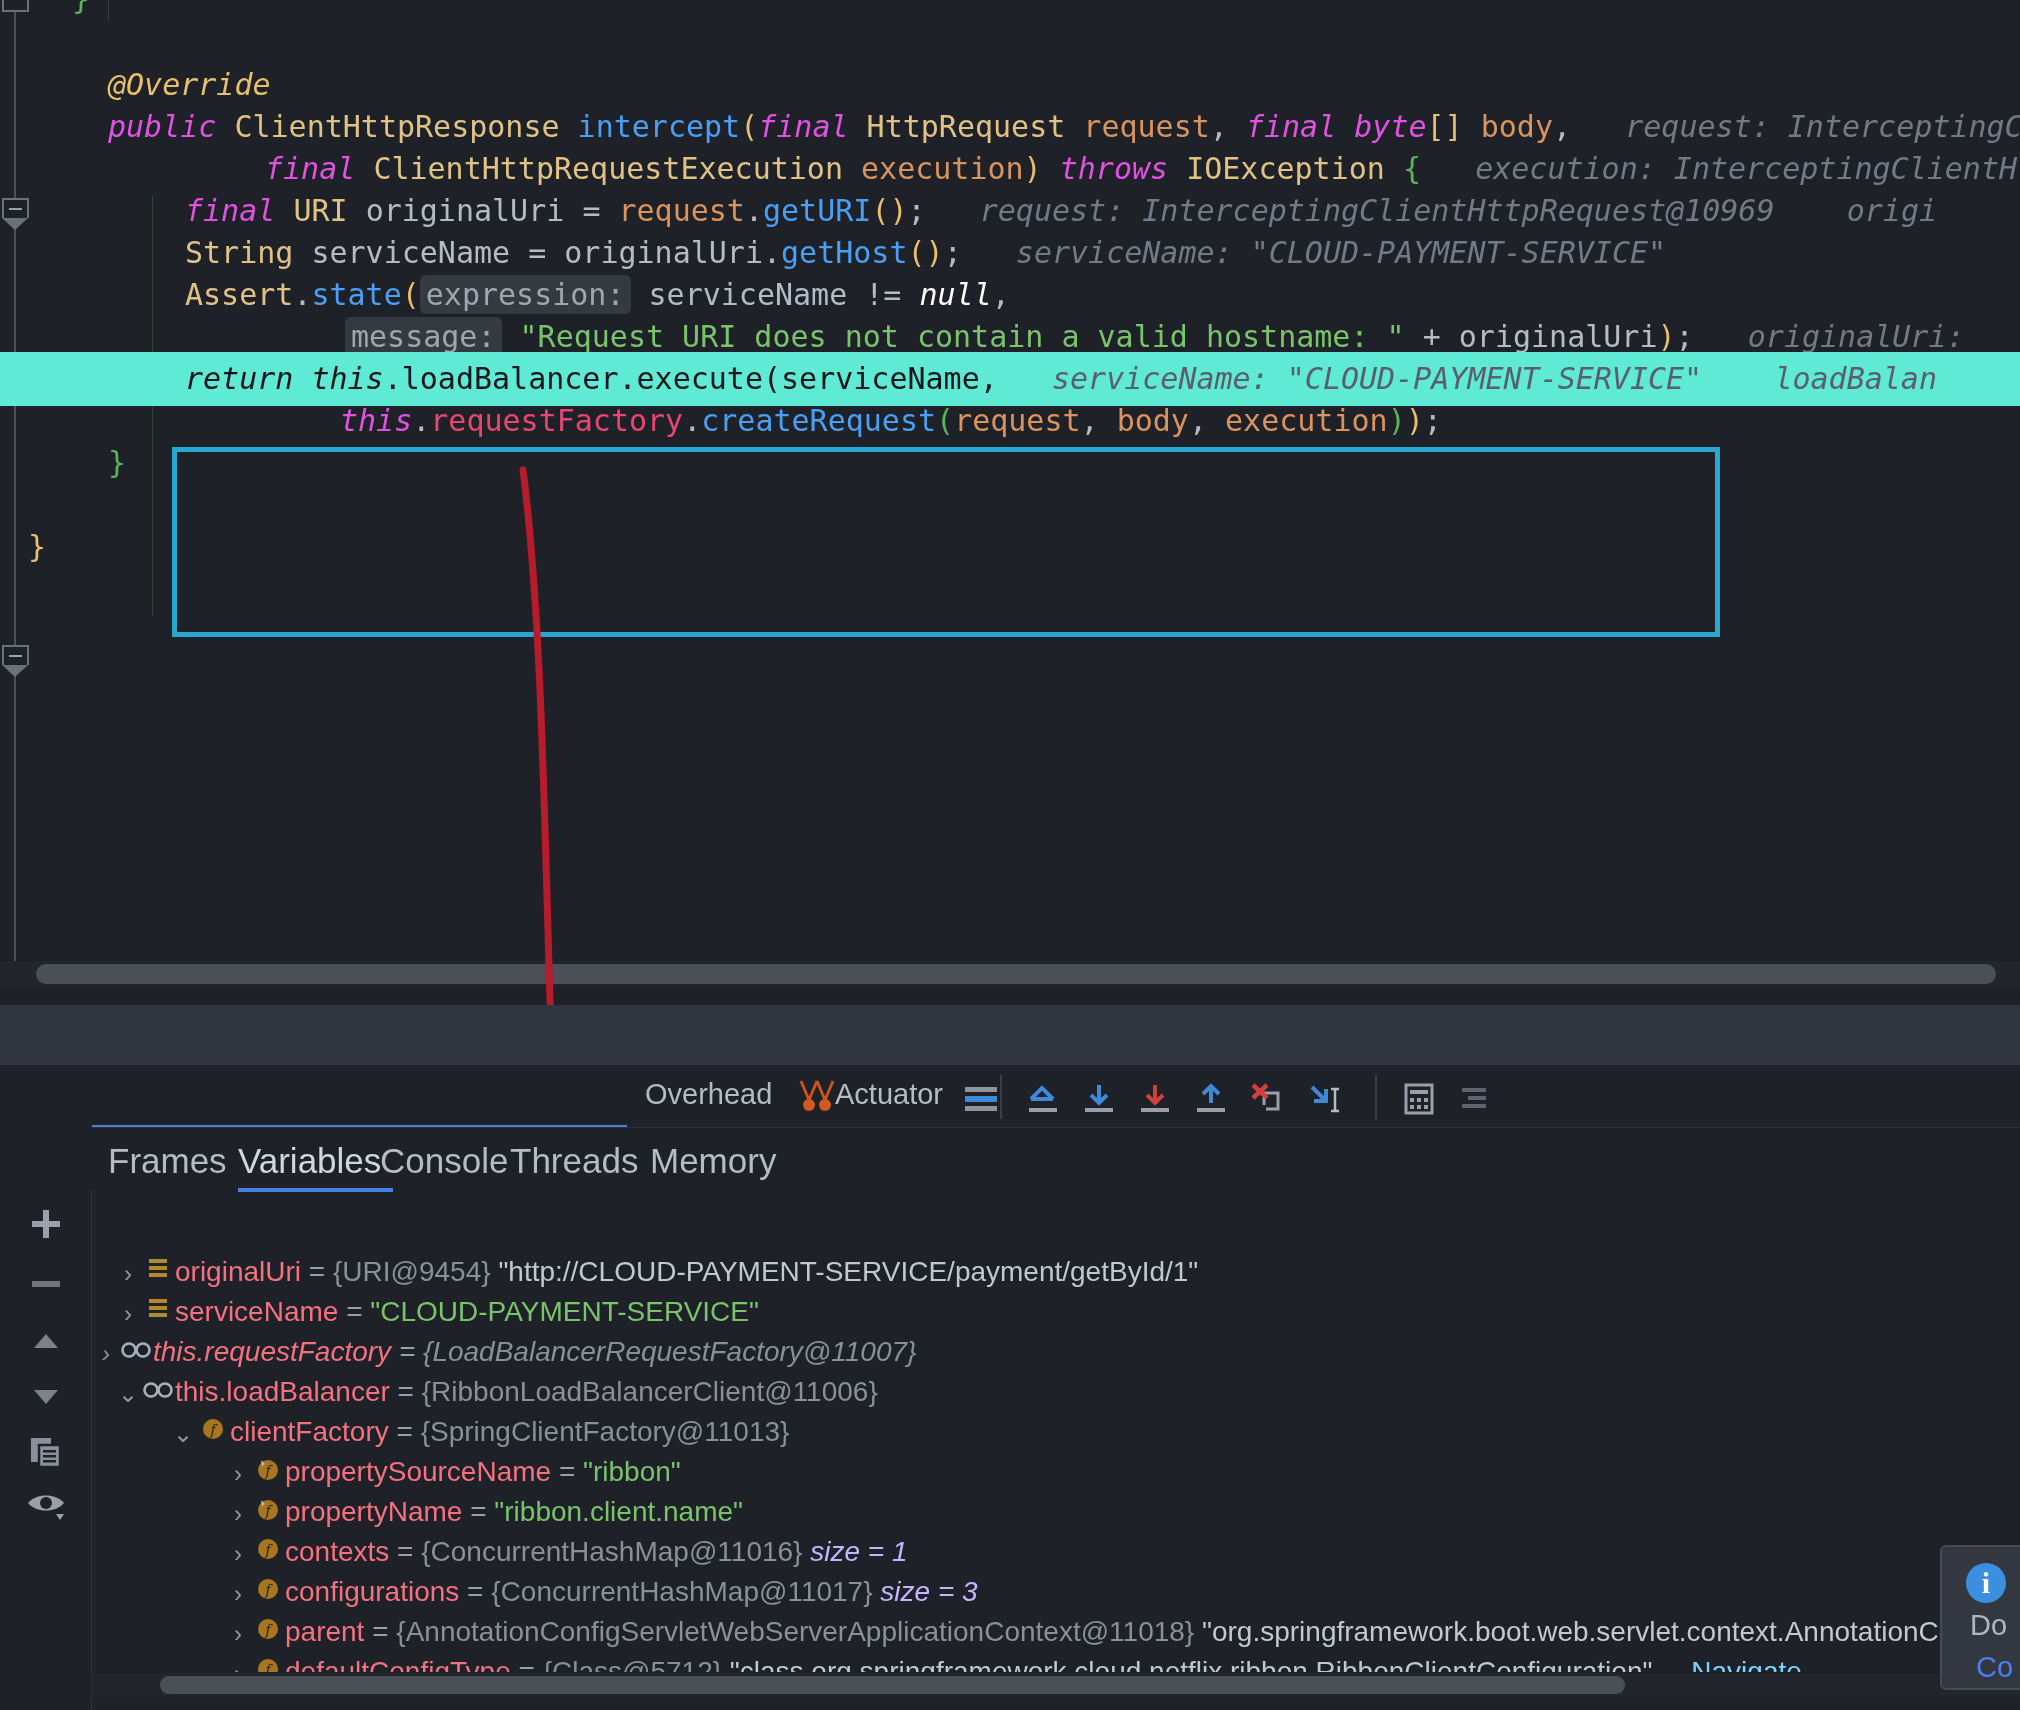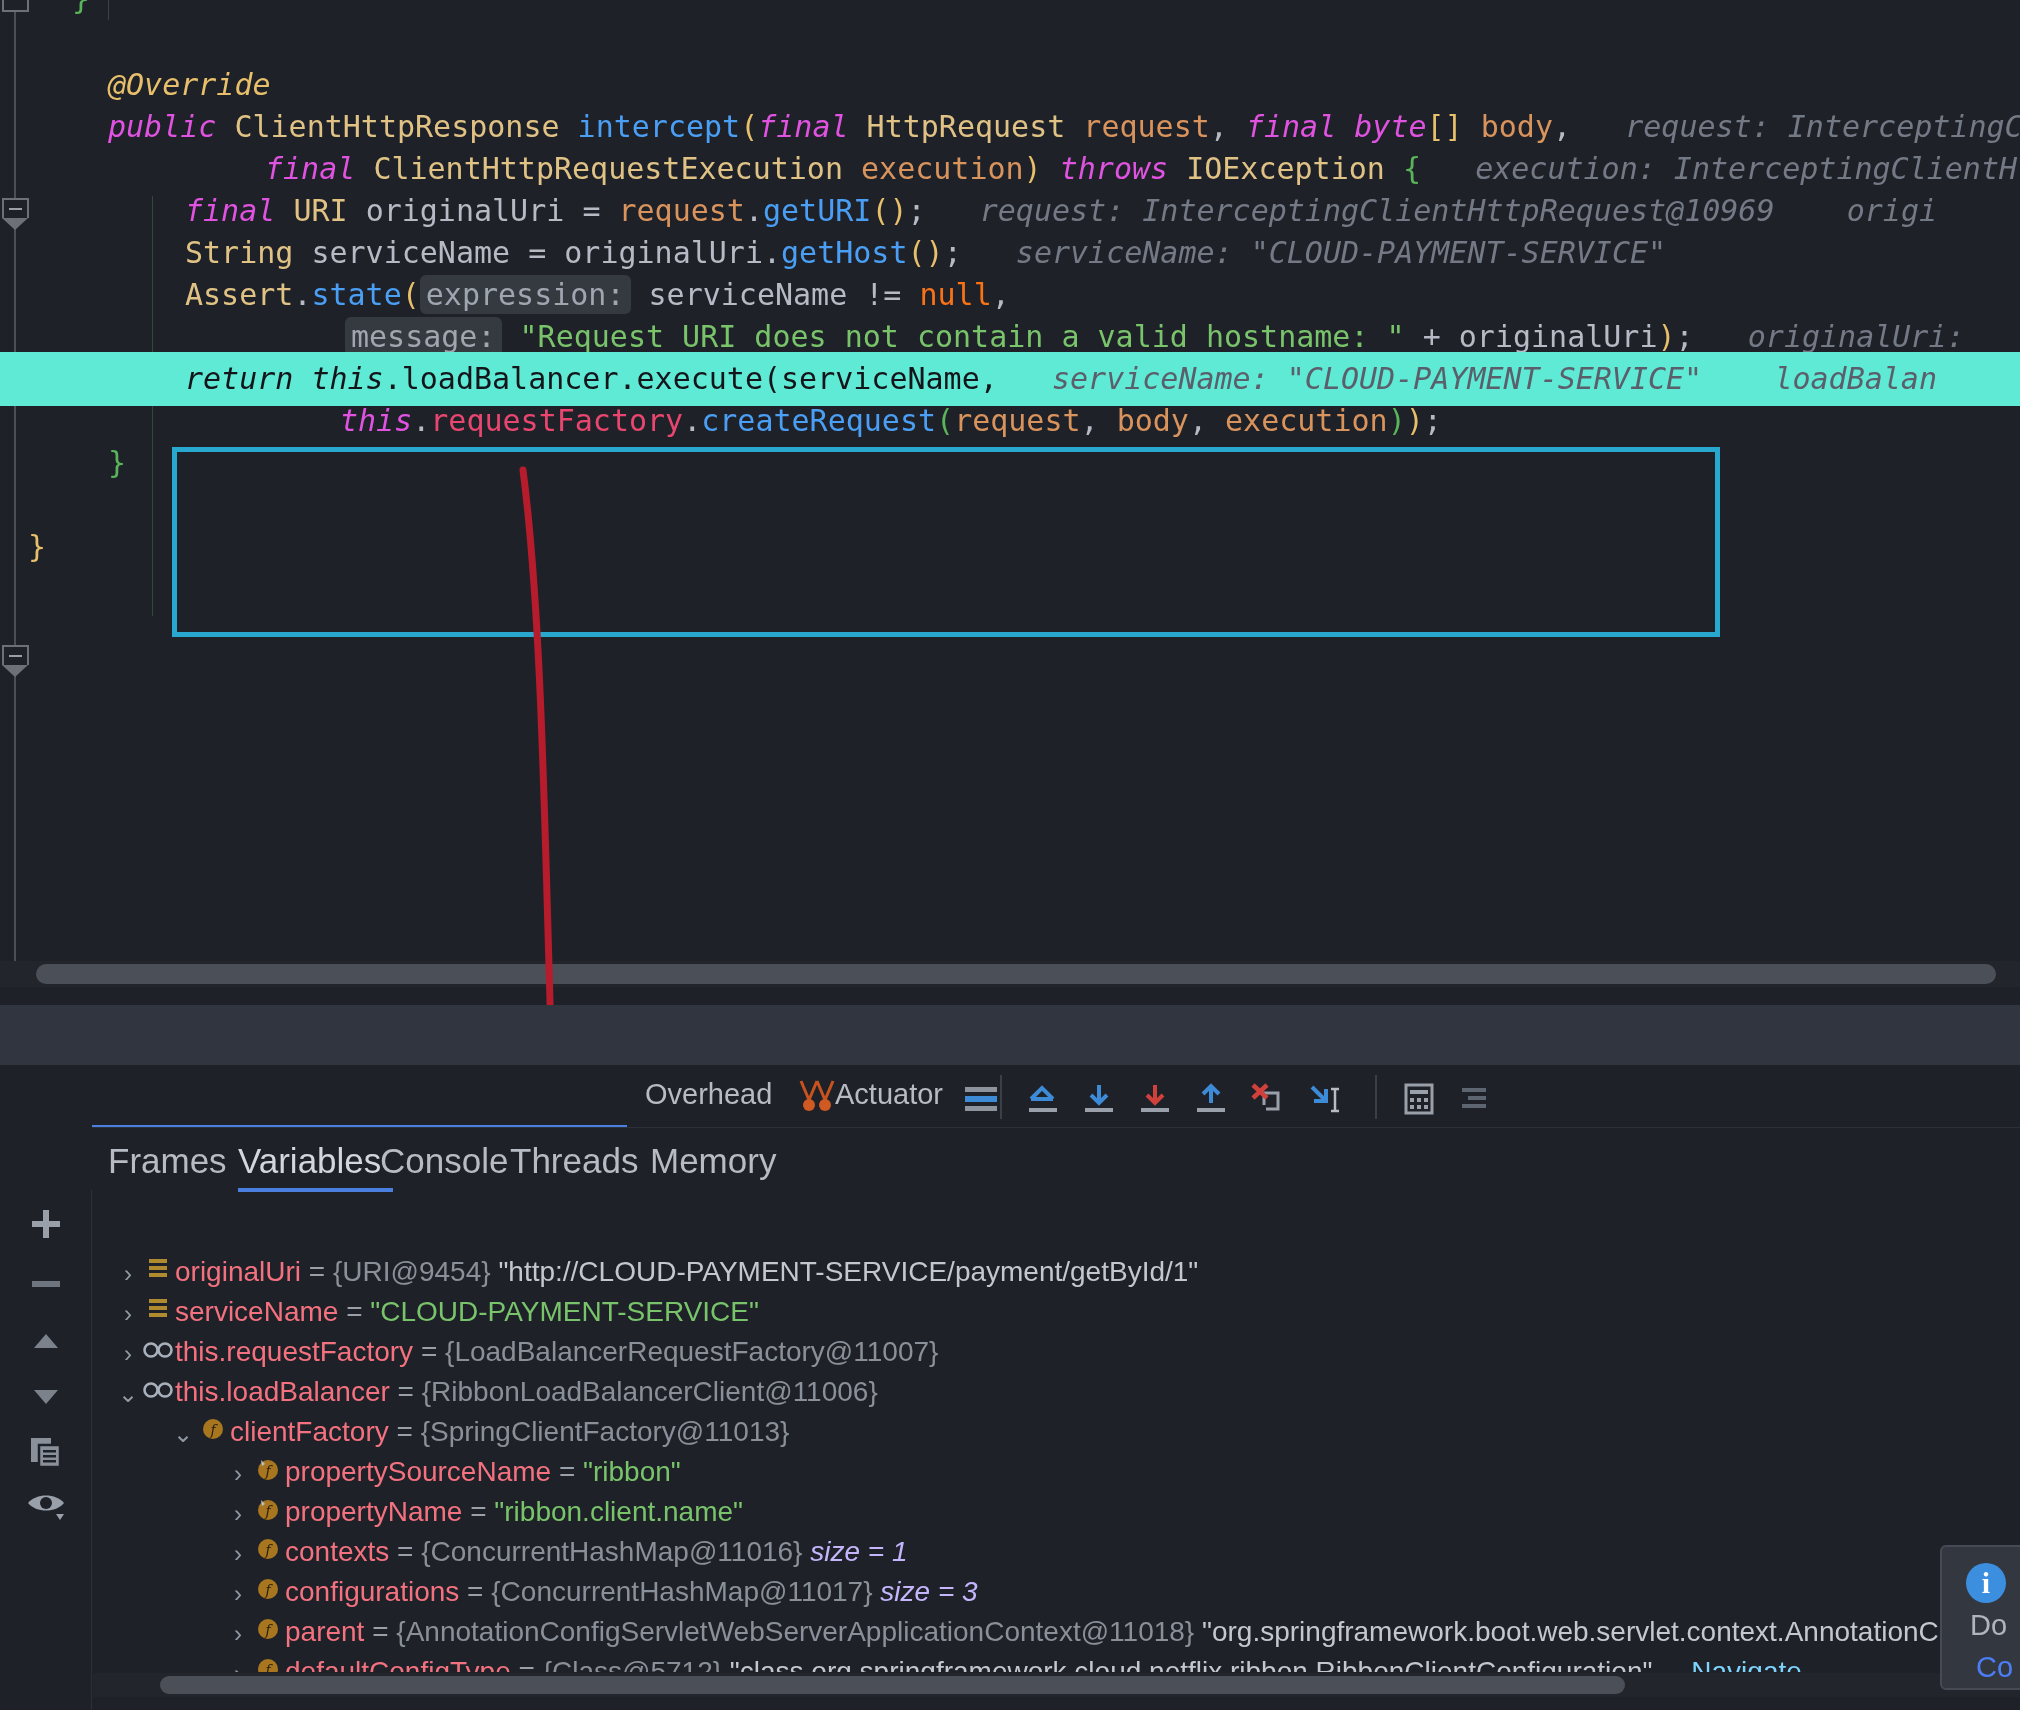--- a/index.html
+++ b/index.html
@@ -54,21 +54,21 @@
   .code {
     position: absolute; left: 0; top: 0; width: 2020px;
     font-family: "DejaVu Sans Mono", monospace;
     font-size: 30px; line-height: 54px;
     white-space: pre;
   }
   .line { position: absolute; left: 0; width: 2020px; height: 54px; white-space: pre; }
 
   
   .t-anno   { color: #e8bf6a; font-style: italic; }
-  .t-kw2    { color: #f97316; }
+  .t-kw2    { color: #ffffff; font-style: italic; }
   .t-kwp    { color: #e052e0; font-style: italic; }
   .t-type   { color: #e0c285; }
   .t-meth   { color: #4a9ff5; }
   .t-ident  { color: #b5bac4; }
   .t-param  { color: #d9935c; }
   .t-str    { color: #79c46b; }
   .t-field  { color: #e8466f; }
   .t-brace  { color: #5ab55a; }
   .t-paren  { color: #e8bf6a; }
   .t-hint   { color: #747a85; font-style: italic; }
@@ -423,21 +423,21 @@
         <div class="vrow" style="padding-left: 22px;"><span class="chev">›</span><span class="vicon"><svg width="28" height="28" viewBox="0 0 28 28">
               <rect x="5" y="4" width="18" height="4" fill="#b08a2e"></rect>
               <rect x="5" y="11" width="18" height="4" fill="#b08a2e"></rect>
               <rect x="5" y="18" width="18" height="4" fill="#b08a2e"></rect>
             </svg></span><span class="vname">originalUri</span><span class="veq"> = </span><span class="vref">{URI@9454}</span><span class="vtext"> "http://CLOUD-PAYMENT-SERVICE/payment/getById/1"</span></div>
         <div class="vrow" style="padding-left: 22px;"><span class="chev">›</span><span class="vicon"><svg width="28" height="28" viewBox="0 0 28 28">
               <rect x="5" y="4" width="18" height="4" fill="#b08a2e"></rect>
               <rect x="5" y="11" width="18" height="4" fill="#b08a2e"></rect>
               <rect x="5" y="18" width="18" height="4" fill="#b08a2e"></rect>
             </svg></span><span class="vname">serviceName</span><span class="veq"> = </span><span class="vstr">"CLOUD-PAYMENT-SERVICE"</span></div>
-        <div class="vrow" style="padding-left: 22px;"><span class="chev">›</span><span class="vicon"><svg width="32" height="26" viewBox="0 0 32 26">
+        <div class="vrow" style=" font-style: italic;"><span class="chev">›</span><span class="vicon"><svg width="32" height="26" viewBox="0 0 32 26">
               <circle cx="9" cy="13" r="6.5" stroke="#a8b0bb" stroke-width="2.6" fill="none"></circle>
               <circle cx="23" cy="13" r="6.5" stroke="#a8b0bb" stroke-width="2.6" fill="none"></circle>
             </svg></span><span class="vname">this.requestFactory</span><span class="veq"> = </span><span class="vref">{LoadBalancerRequestFactory@11007}</span></div>
         <div class="vrow" style="padding-left: 22px;"><span class="chev">⌄</span><span class="vicon"><svg width="32" height="26" viewBox="0 0 32 26">
               <circle cx="9" cy="13" r="6.5" stroke="#a8b0bb" stroke-width="2.6" fill="none"></circle>
               <circle cx="23" cy="13" r="6.5" stroke="#a8b0bb" stroke-width="2.6" fill="none"></circle>
             </svg></span><span class="vname">this.loadBalancer</span><span class="veq"> = </span><span class="vref">{RibbonLoadBalancerClient@11006}</span></div>
         <div class="vrow" style="padding-left: 77px;"><span class="chev">⌄</span><span class="vicon"><svg width="28" height="28" viewBox="0 0 28 28">
               <circle cx="14" cy="14" r="10" fill="#a8761f"></circle>
               <text x="14" y="20" font-family="DejaVu Serif, serif" font-size="14" font-style="italic" fill="#2b2110" text-anchor="middle">f</text>

